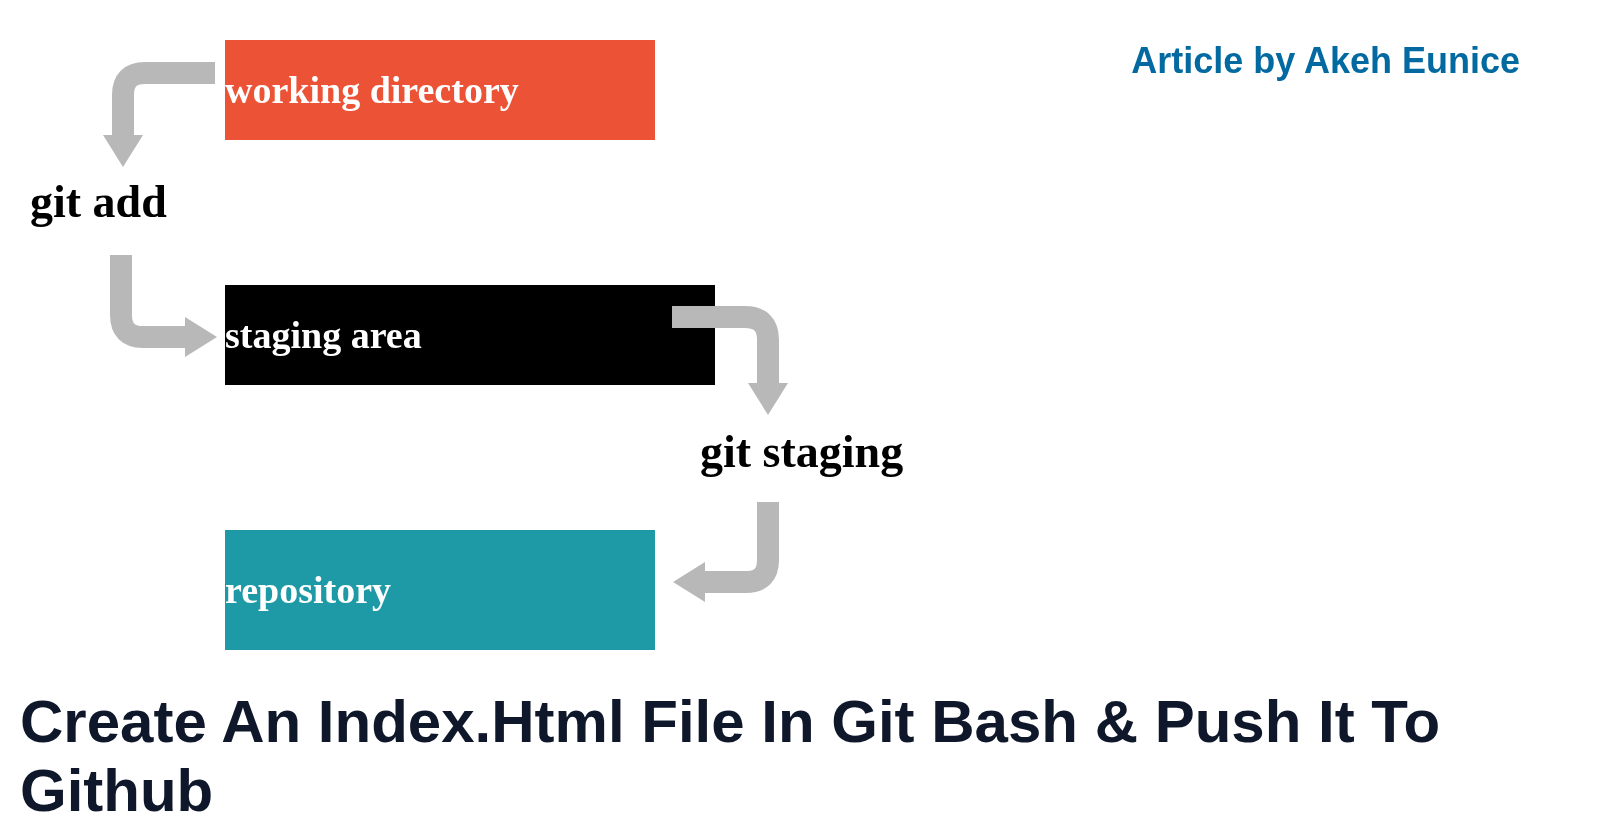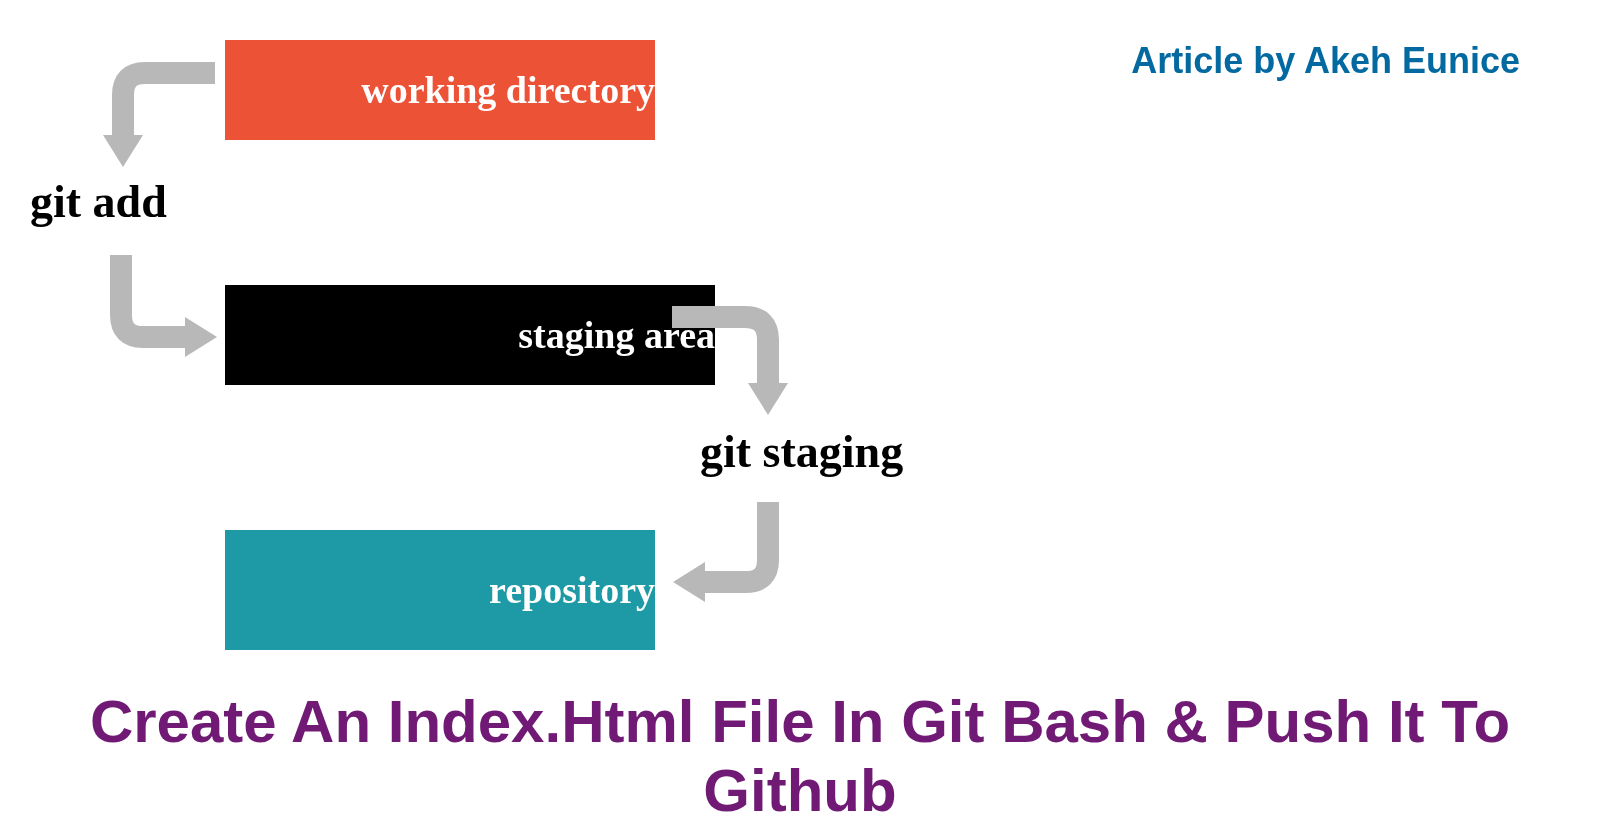--- a/index.html
+++ b/index.html
@@ -24,21 +24,21 @@
       font-size: 36px;
       color: #0369a1;
     }
     .box {
       position: absolute;
       color: #fff;
       font-family: Georgia, serif;
       font-weight: bold;
       display: flex;
       align-items: center;
-      justify-content: flex-end;
+      justify-content: flex-start;
       font-size: 38px;
     }
     .box-working {
       left: 225px;
       top: 40px;
       width: 430px;
       height: 100px;
       background: #ec5336;
     }
     .box-staging {
@@ -71,25 +71,25 @@
       top: 425px;
     }
     .arrow {
       position: absolute;
     }
     .title {
       position: absolute;
       bottom: 15px;
       left: 0;
       width: 100%;
-      text-align: center;
+      text-align: left;
       font-family: Arial, Helvetica, sans-serif;
       font-weight: 900;
       font-size: 60px;
-      color: #701a75;
+      color: #0f172a;
       line-height: 1.15;
       padding: 0 20px;
     }
   </style>
 </head>
 <body>
 
 <div class="byline">Article by Akeh Eunice</div>
 
 <div class="box box-working">

